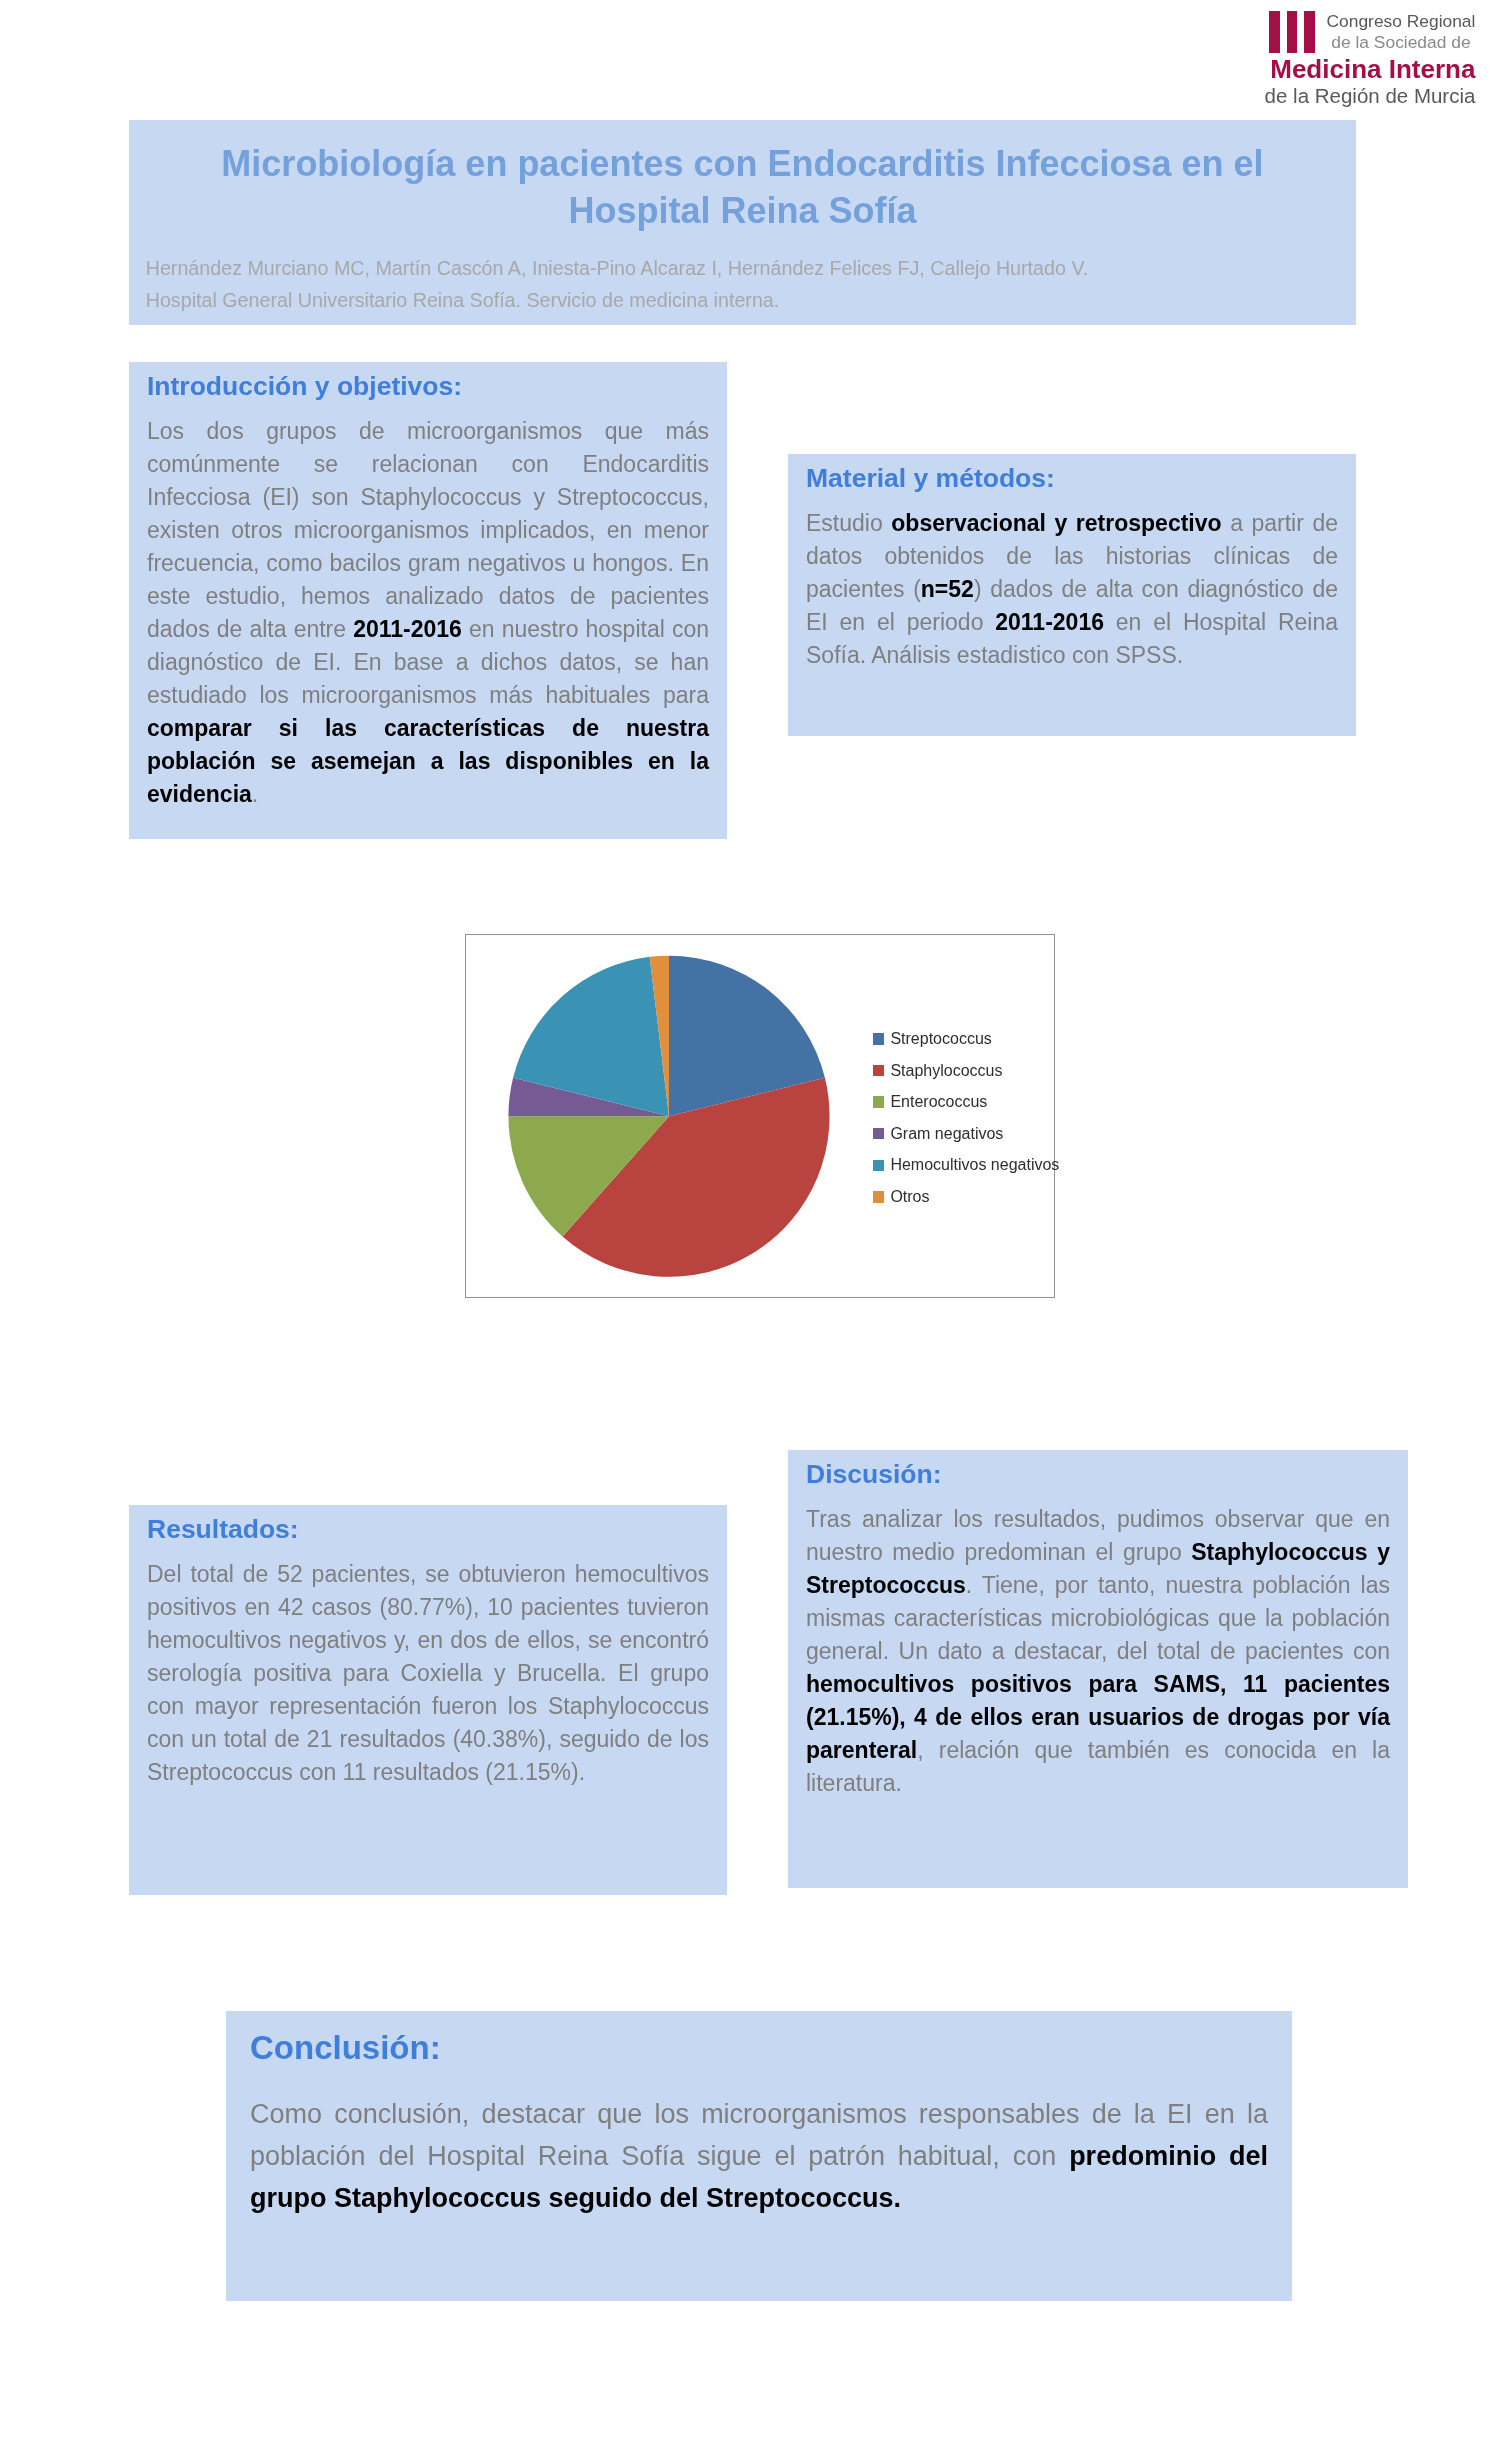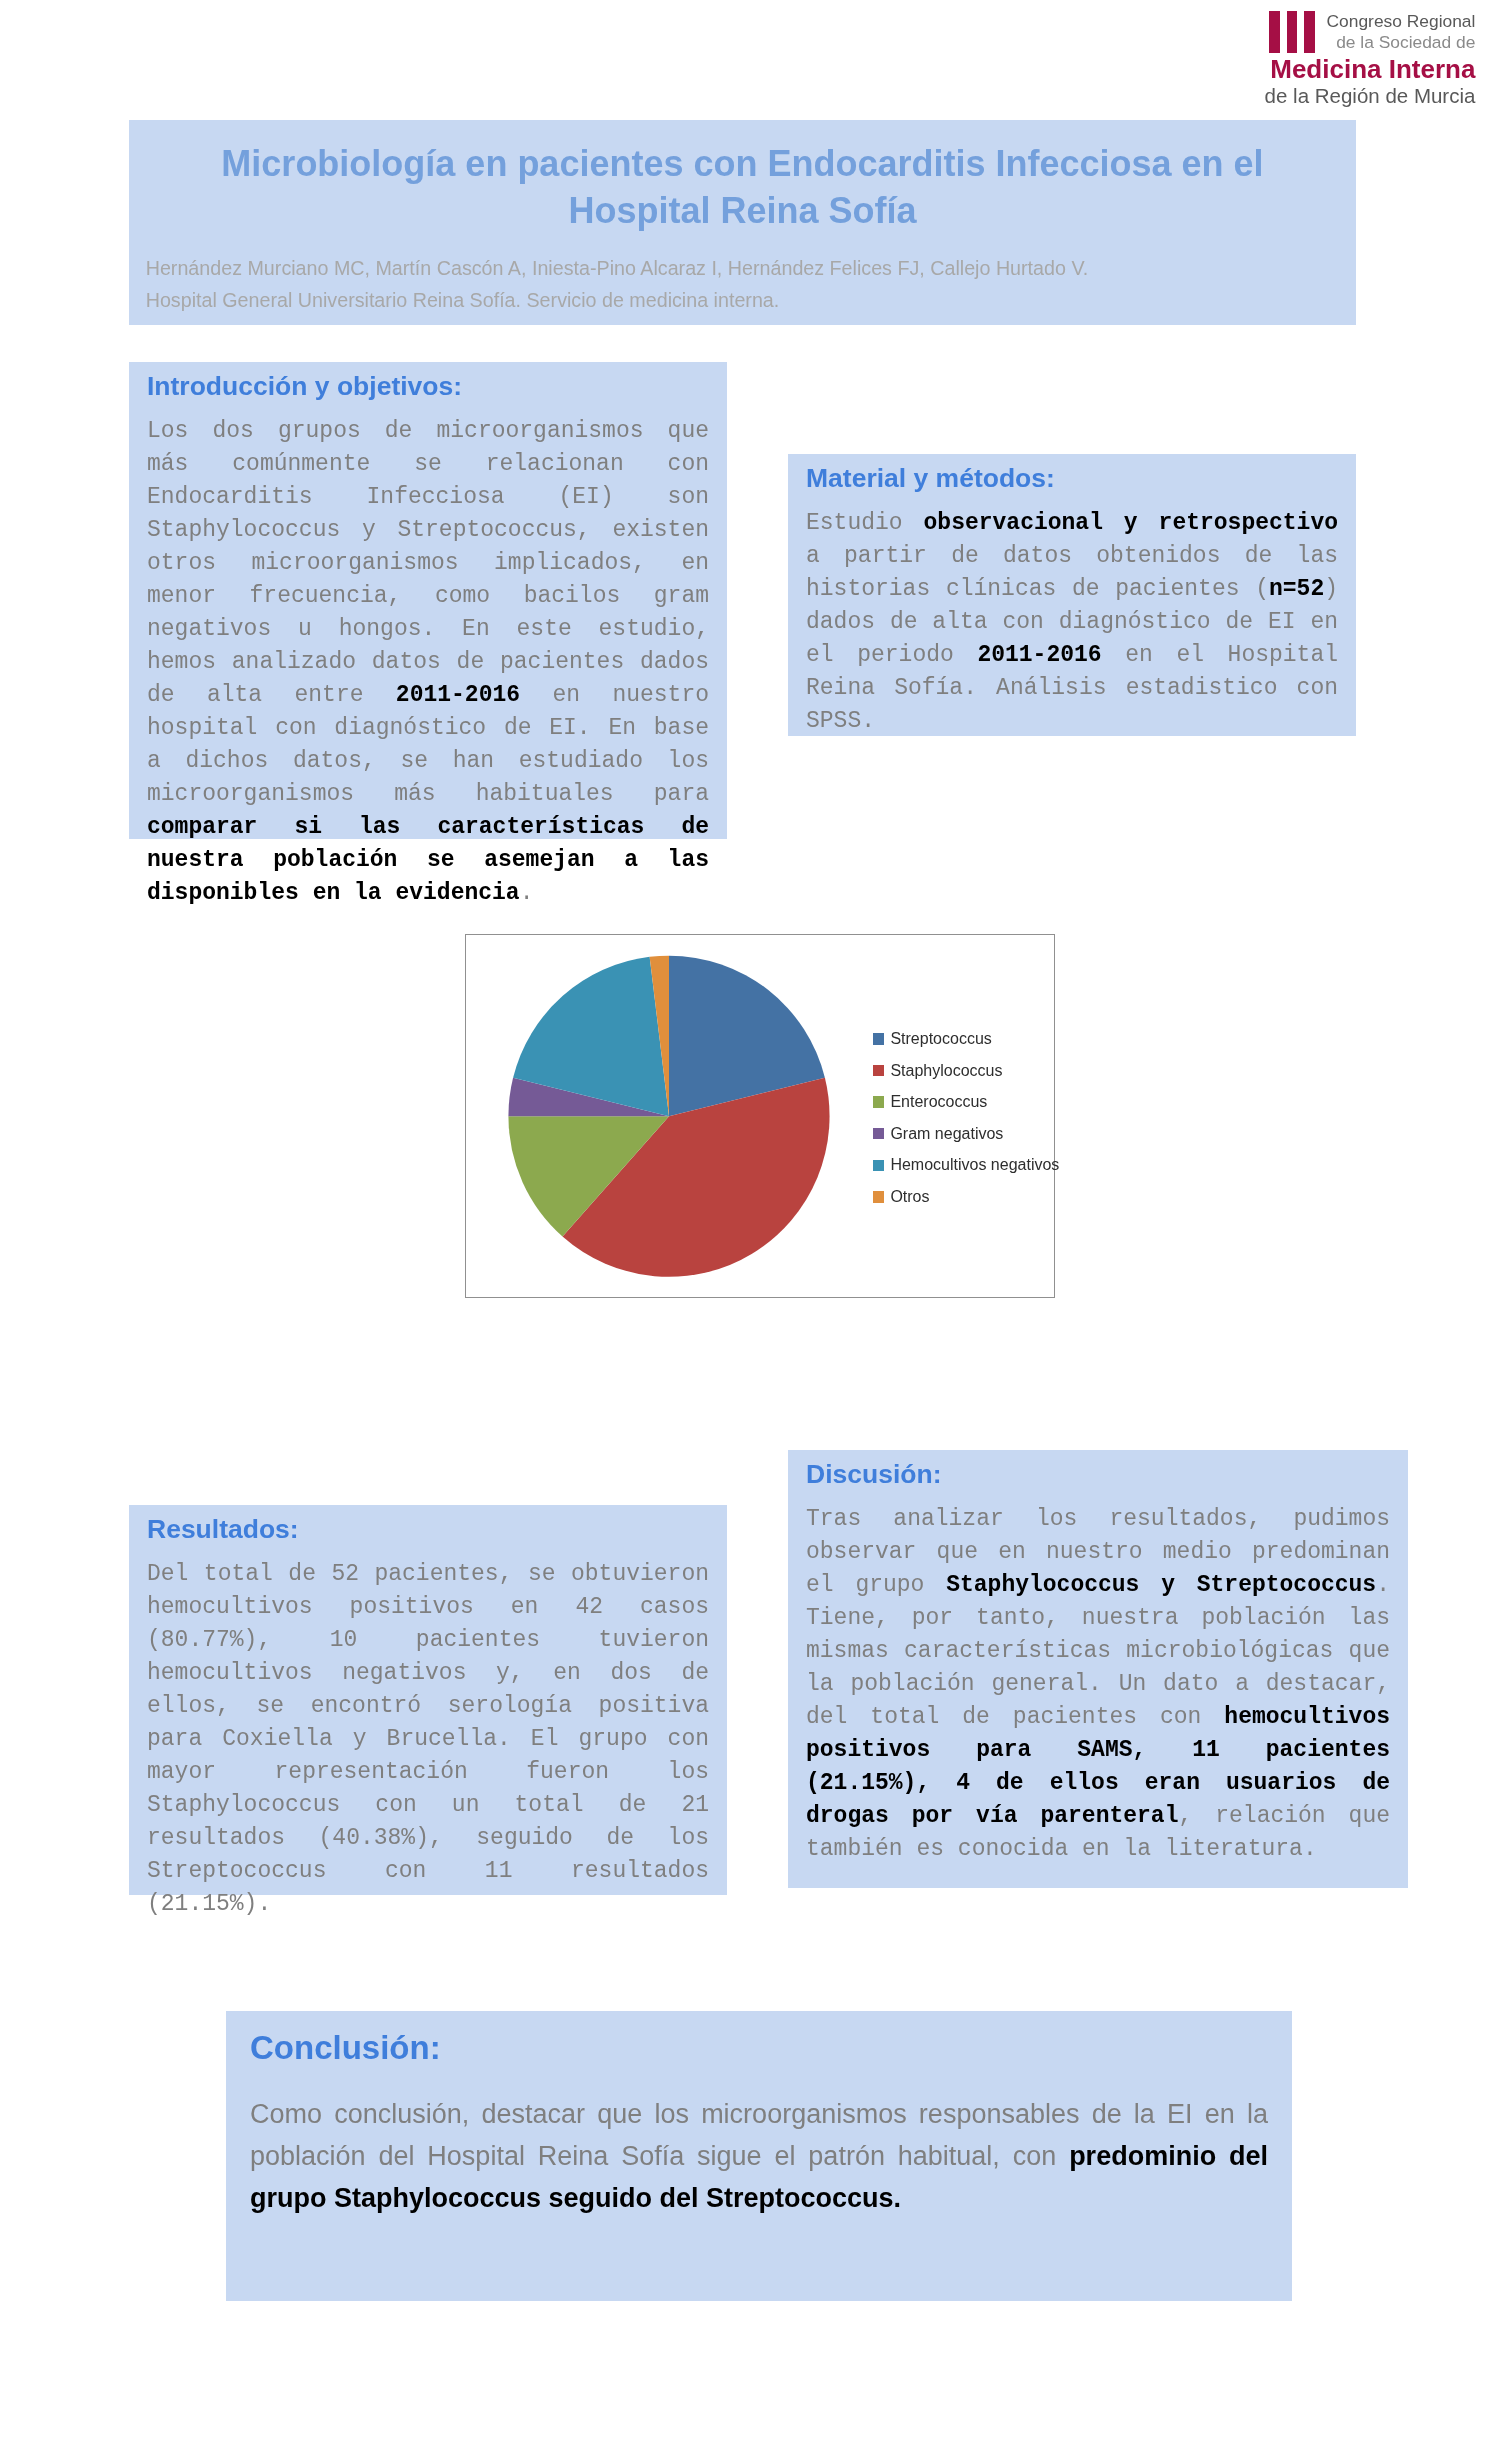--- a/index.html
+++ b/index.html
@@ -6,36 +6,36 @@
   * { box-sizing:border-box; }
   .page {
     position:relative; width:1489px; height:2462px; background:#fff;
     font-family:"Liberation Sans", sans-serif; overflow:hidden;
   }
   
   .logo { position:absolute; top:10.6px; right:13.6px; text-align:right; }
   .logo-top { display:flex; justify-content:flex-end; align-items:center; gap:12px; }
   .bars { display:flex; gap:6.8px; align-items:center; }
   .bar { width:10.6px; height:42px; background:var(--logo-magenta); display:inline-block; }
-  .logo-top-text { text-align:right; }
+  .logo-top-text { text-align:center; }
   .logo-l1 { font-size:17.4px; color:var(--logo-dark); line-height:21px; }
   .logo-l2 { font-size:17.4px; color:var(--logo-gray); line-height:21px; }
   .logo-l3 { font-size:26px; font-weight:bold; color:var(--logo-magenta); line-height:30px; margin-top:1.5px; }
   .logo-l4 { font-size:20.5px; color:var(--logo-dark); line-height:24px; }
   
   .banner { position:absolute; left:129px; top:120px; width:1227px; height:205px; background:var(--box-bg); }
   .title { padding:19.7px 23px 0 23px; text-align:center; font-weight:bold;
            font-size:36px; line-height:47px; color:var(--title-color); }
   .authors { margin:18px 0 0 16.7px; }
   .author-line { font-size:19.7px; line-height:32px; color:var(--author-gray); }
   
   .box { position:absolute; background:var(--box-bg); padding:8px 18px; }
   .box h2 { margin:0 0 12px 0; font-size:26.5px; line-height:33px; font-weight:bold; color:var(--heading-color); }
   .box p { margin:0; font-size:23px; line-height:33px; color:var(--body-gray);
-           text-align:justify;font-family:Liberation Mono, monospace; }
+           text-align:justify; }
   .box p .b, .concl p .b { color:#000; font-weight:bold; }
   .box-intro       { left:129px;  top:362px;  width:598px;  height:477px; }
   .box-material    { left:788px; top:454px;  width:568px;  height:282px; }
   .box-resultados  { left:129px;  top:1477px; width:598px;  height:390px;margin-top:28px; }
   .box-discusion   { left:788px; top:1450px; width:620px;  height:438px; }
   
   .concl { position:absolute; left:226px; top:2011px; width:1066px; height:290px;
            background:var(--box-bg); padding:16.7px 24px; }
   .concl h2 { margin:0 0 26px 0; font-size:33px; line-height:39px; font-weight:bold; color:var(--heading-color); }
   .concl p { margin:0; font-size:27px; line-height:42px; color:var(--body-gray); text-align:justify; }

